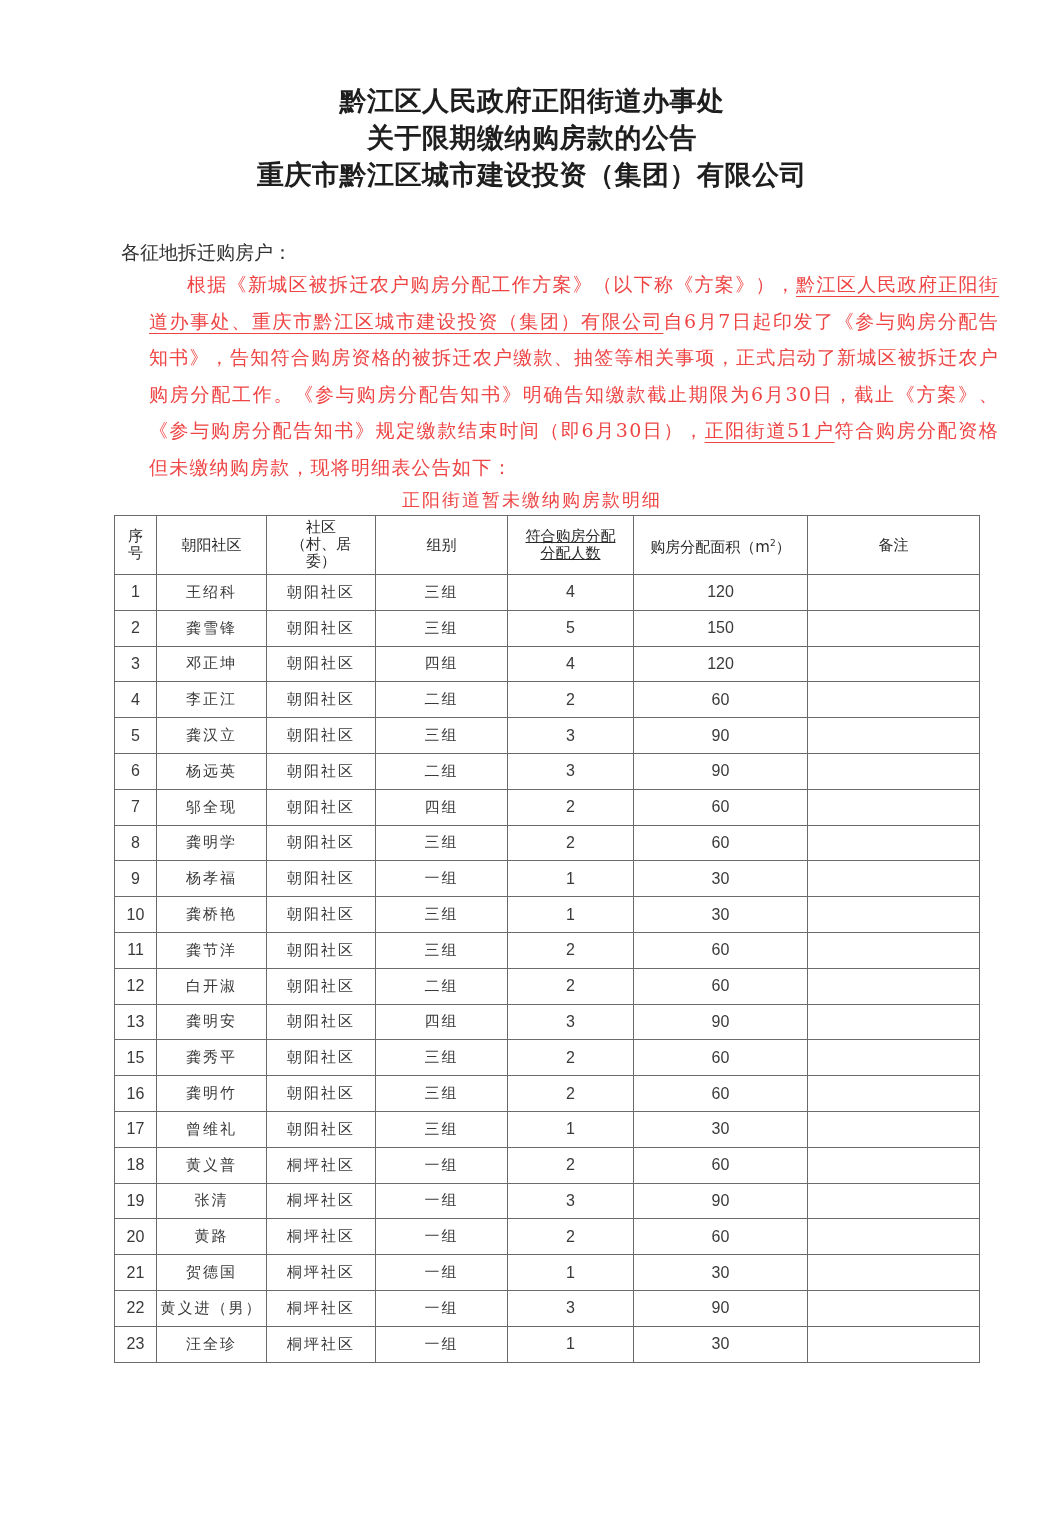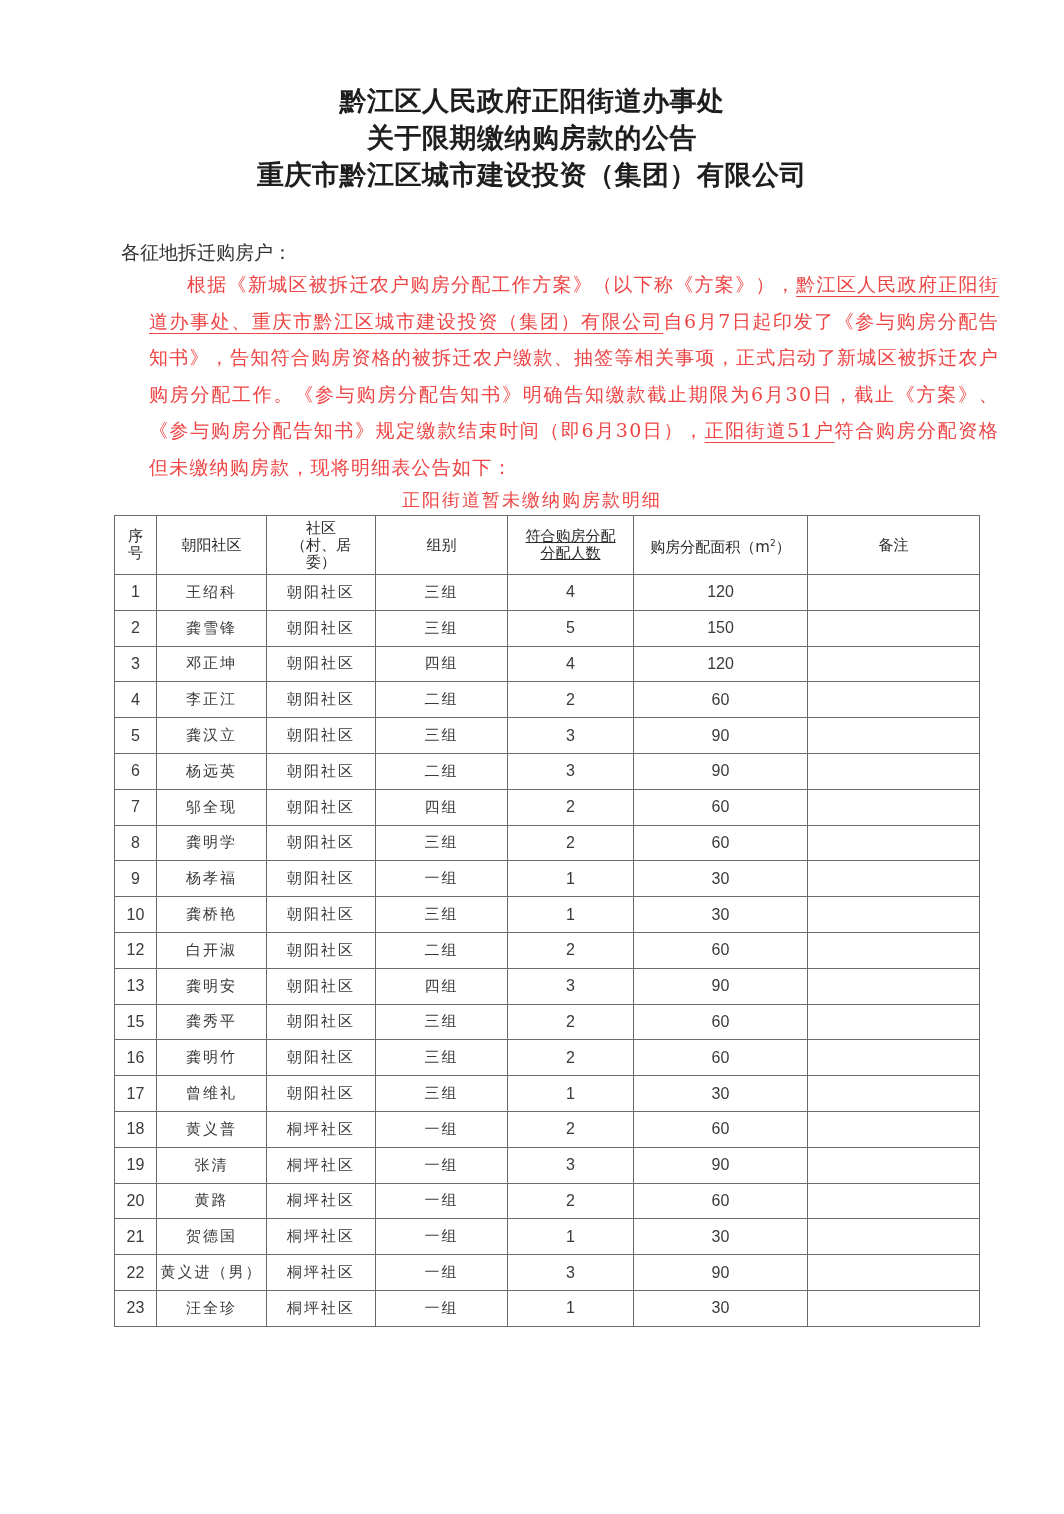--- a/index.html
+++ b/index.html
@@ -62,21 +62,21 @@
     <col style="width:109px">
     <col style="width:132px">
     <col style="width:126px">
     <col style="width:174px">
     <col style="width:172px">
   </colgroup>
   <thead>
     <tr>
       <th class="c-no"><span style="display:inline-block;width:16px;word-break:break-all;">序号</span></th>
       <th>朝阳社区</th>
-      <th style="padding:0 22px;">社区（村、居委）</th>
+      <th style="padding:0 22px;font-family:Liberation Mono, monospace;">社区（村、居委）</th>
       <th>组别</th>
       <th style="padding:0 14px;text-decoration:underline;">符合购房分配分配人数</th>
       <th><span>购房分配面积（m</span><sup>2</sup><span>）</span></th>
       <th>备注</th>
     </tr>
   </thead>
   <tbody id="rows">
       <tr>
         <td class="num">1</td>
         <td class="name">王绍科</td>
@@ -161,20 +161,29 @@
       <tr>
         <td class="num">10</td>
         <td class="name">龚桥艳</td>
         <td class="comm">朝阳社区</td>
         <td class="grp">三组</td>
         <td class="ppl">1</td>
         <td class="area">30</td>
         <td class="rmk"></td>
       </tr>
       <tr>
+        <td class="num">11</td>
+        <td class="name">龚节洋</td>
+        <td class="comm">朝阳社区</td>
+        <td class="grp">三组</td>
+        <td class="ppl">2</td>
+        <td class="area">60</td>
+        <td class="rmk"></td>
+      </tr>
+      <tr>
         <td class="num">12</td>
         <td class="name">白开淑</td>
         <td class="comm">朝阳社区</td>
         <td class="grp">二组</td>
         <td class="ppl">2</td>
         <td class="area">60</td>
         <td class="rmk"></td>
       </tr>
       <tr>
         <td class="num">13</td>

